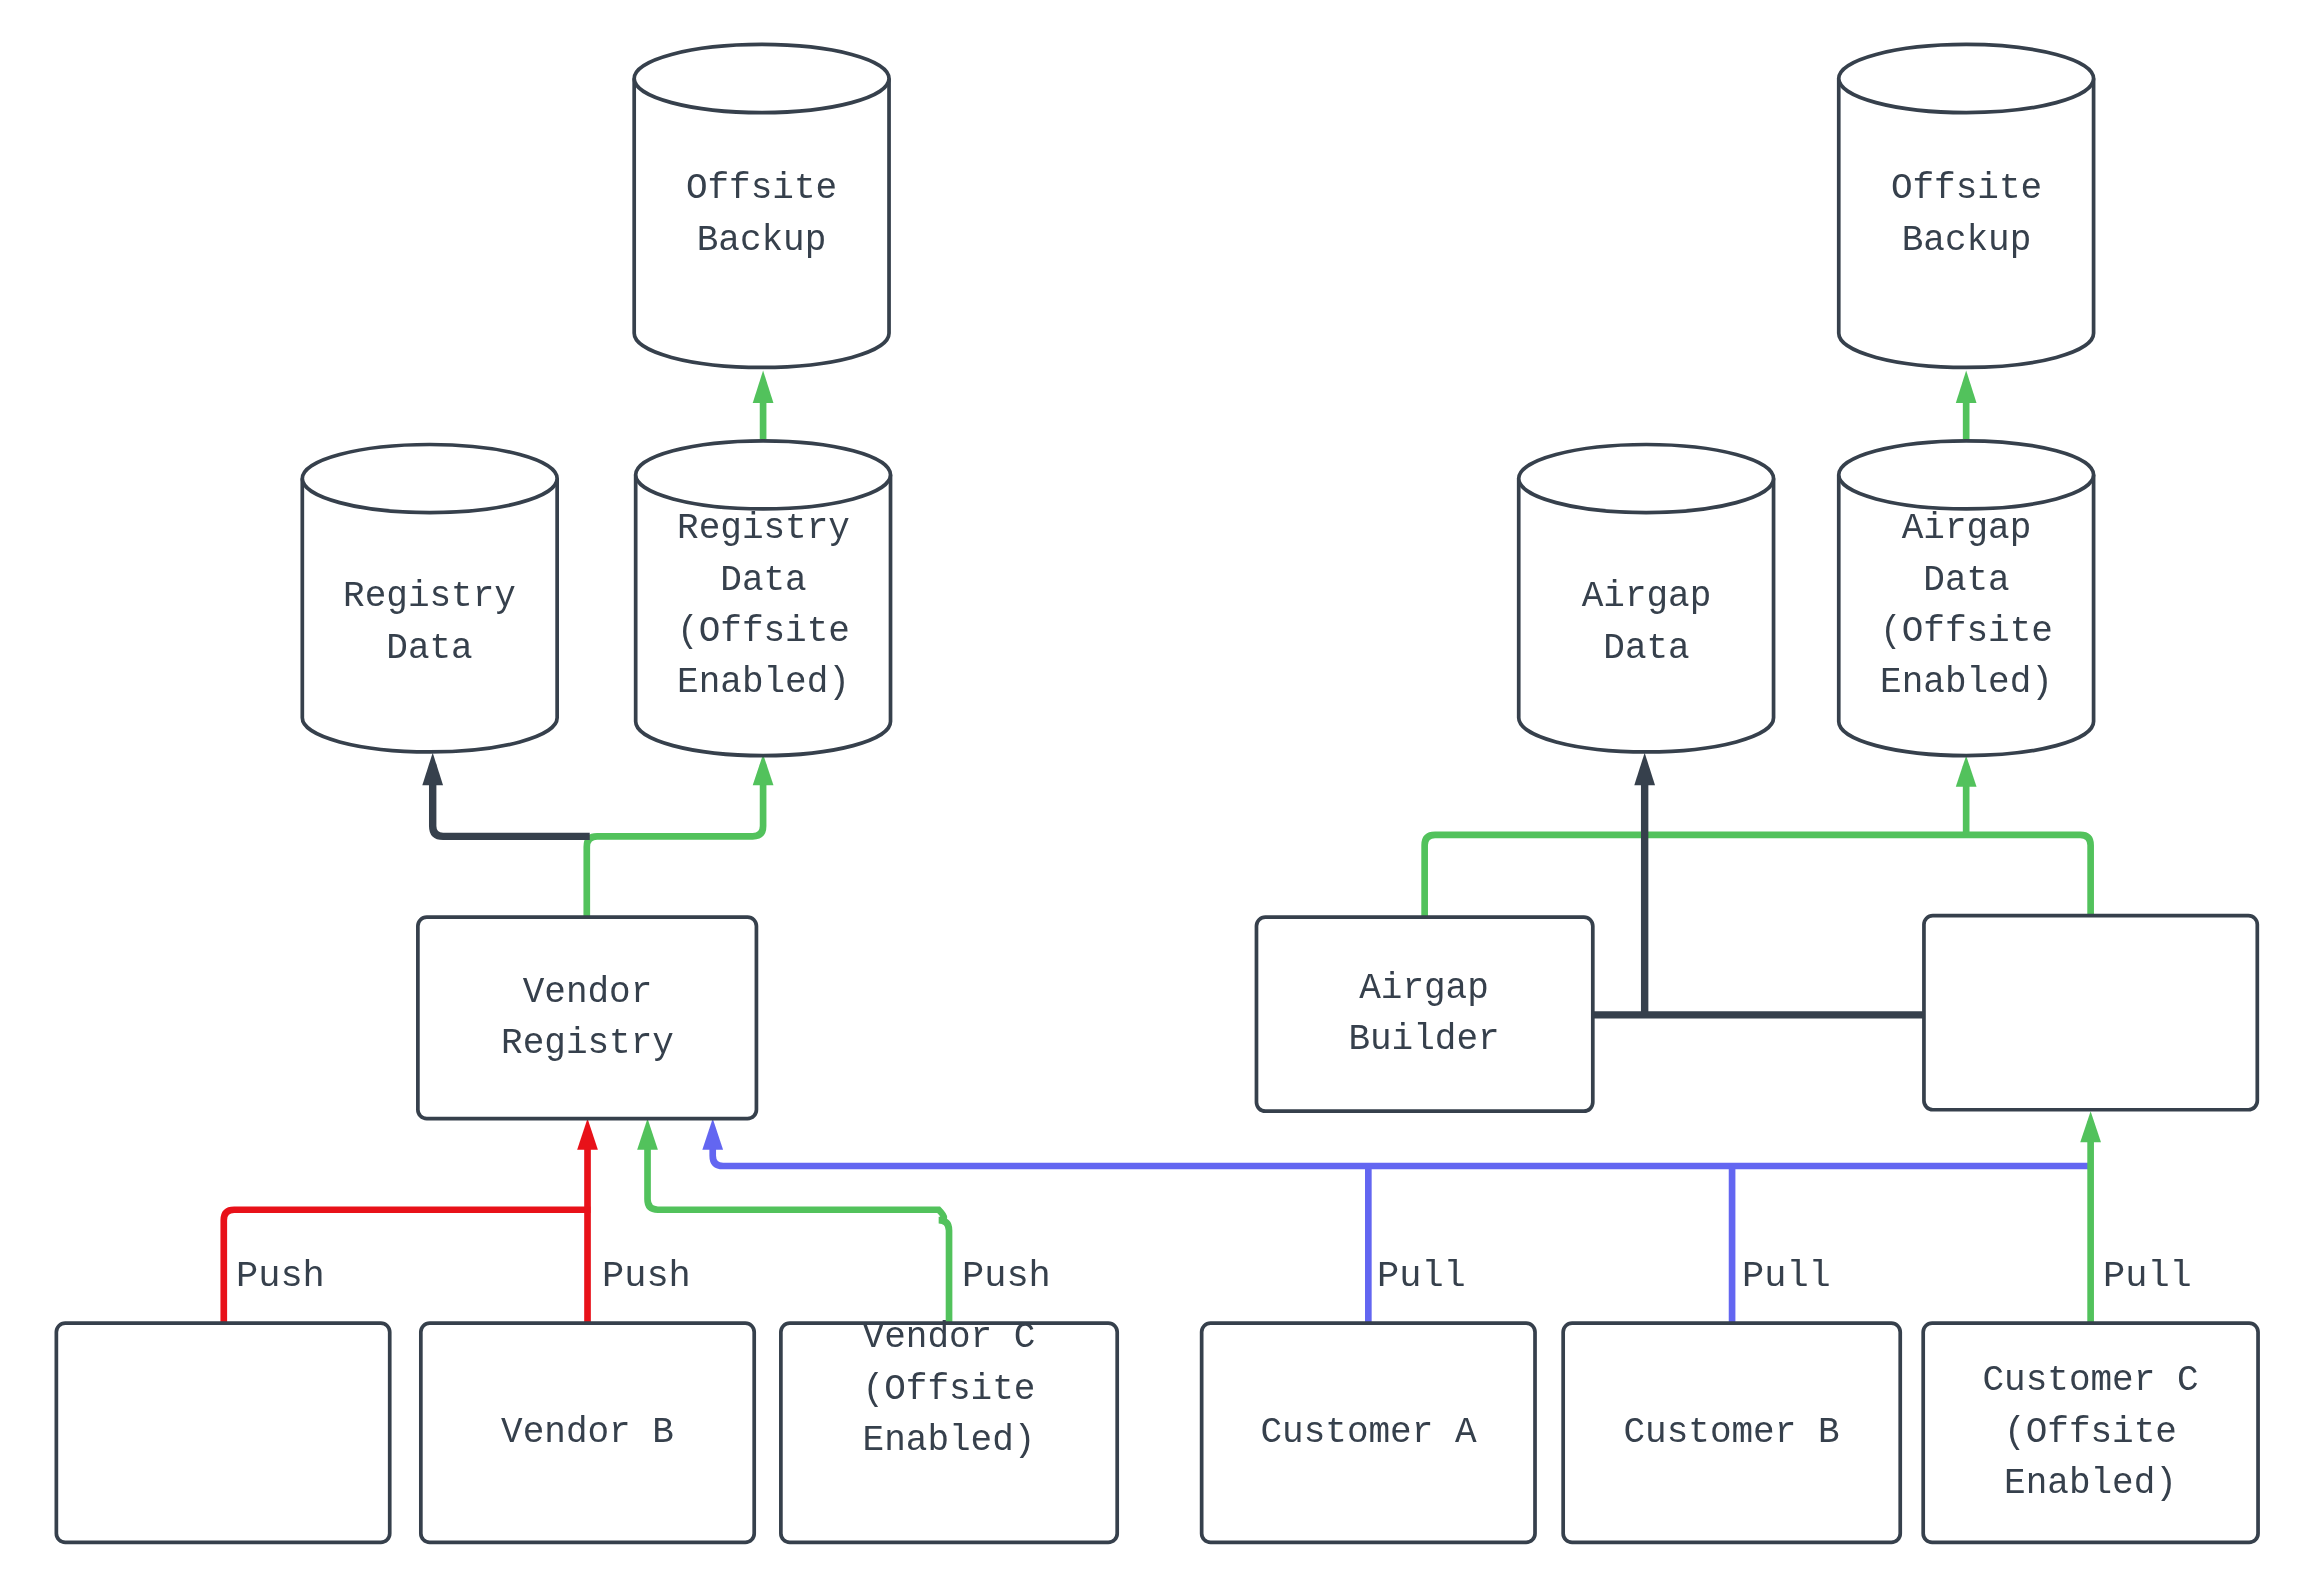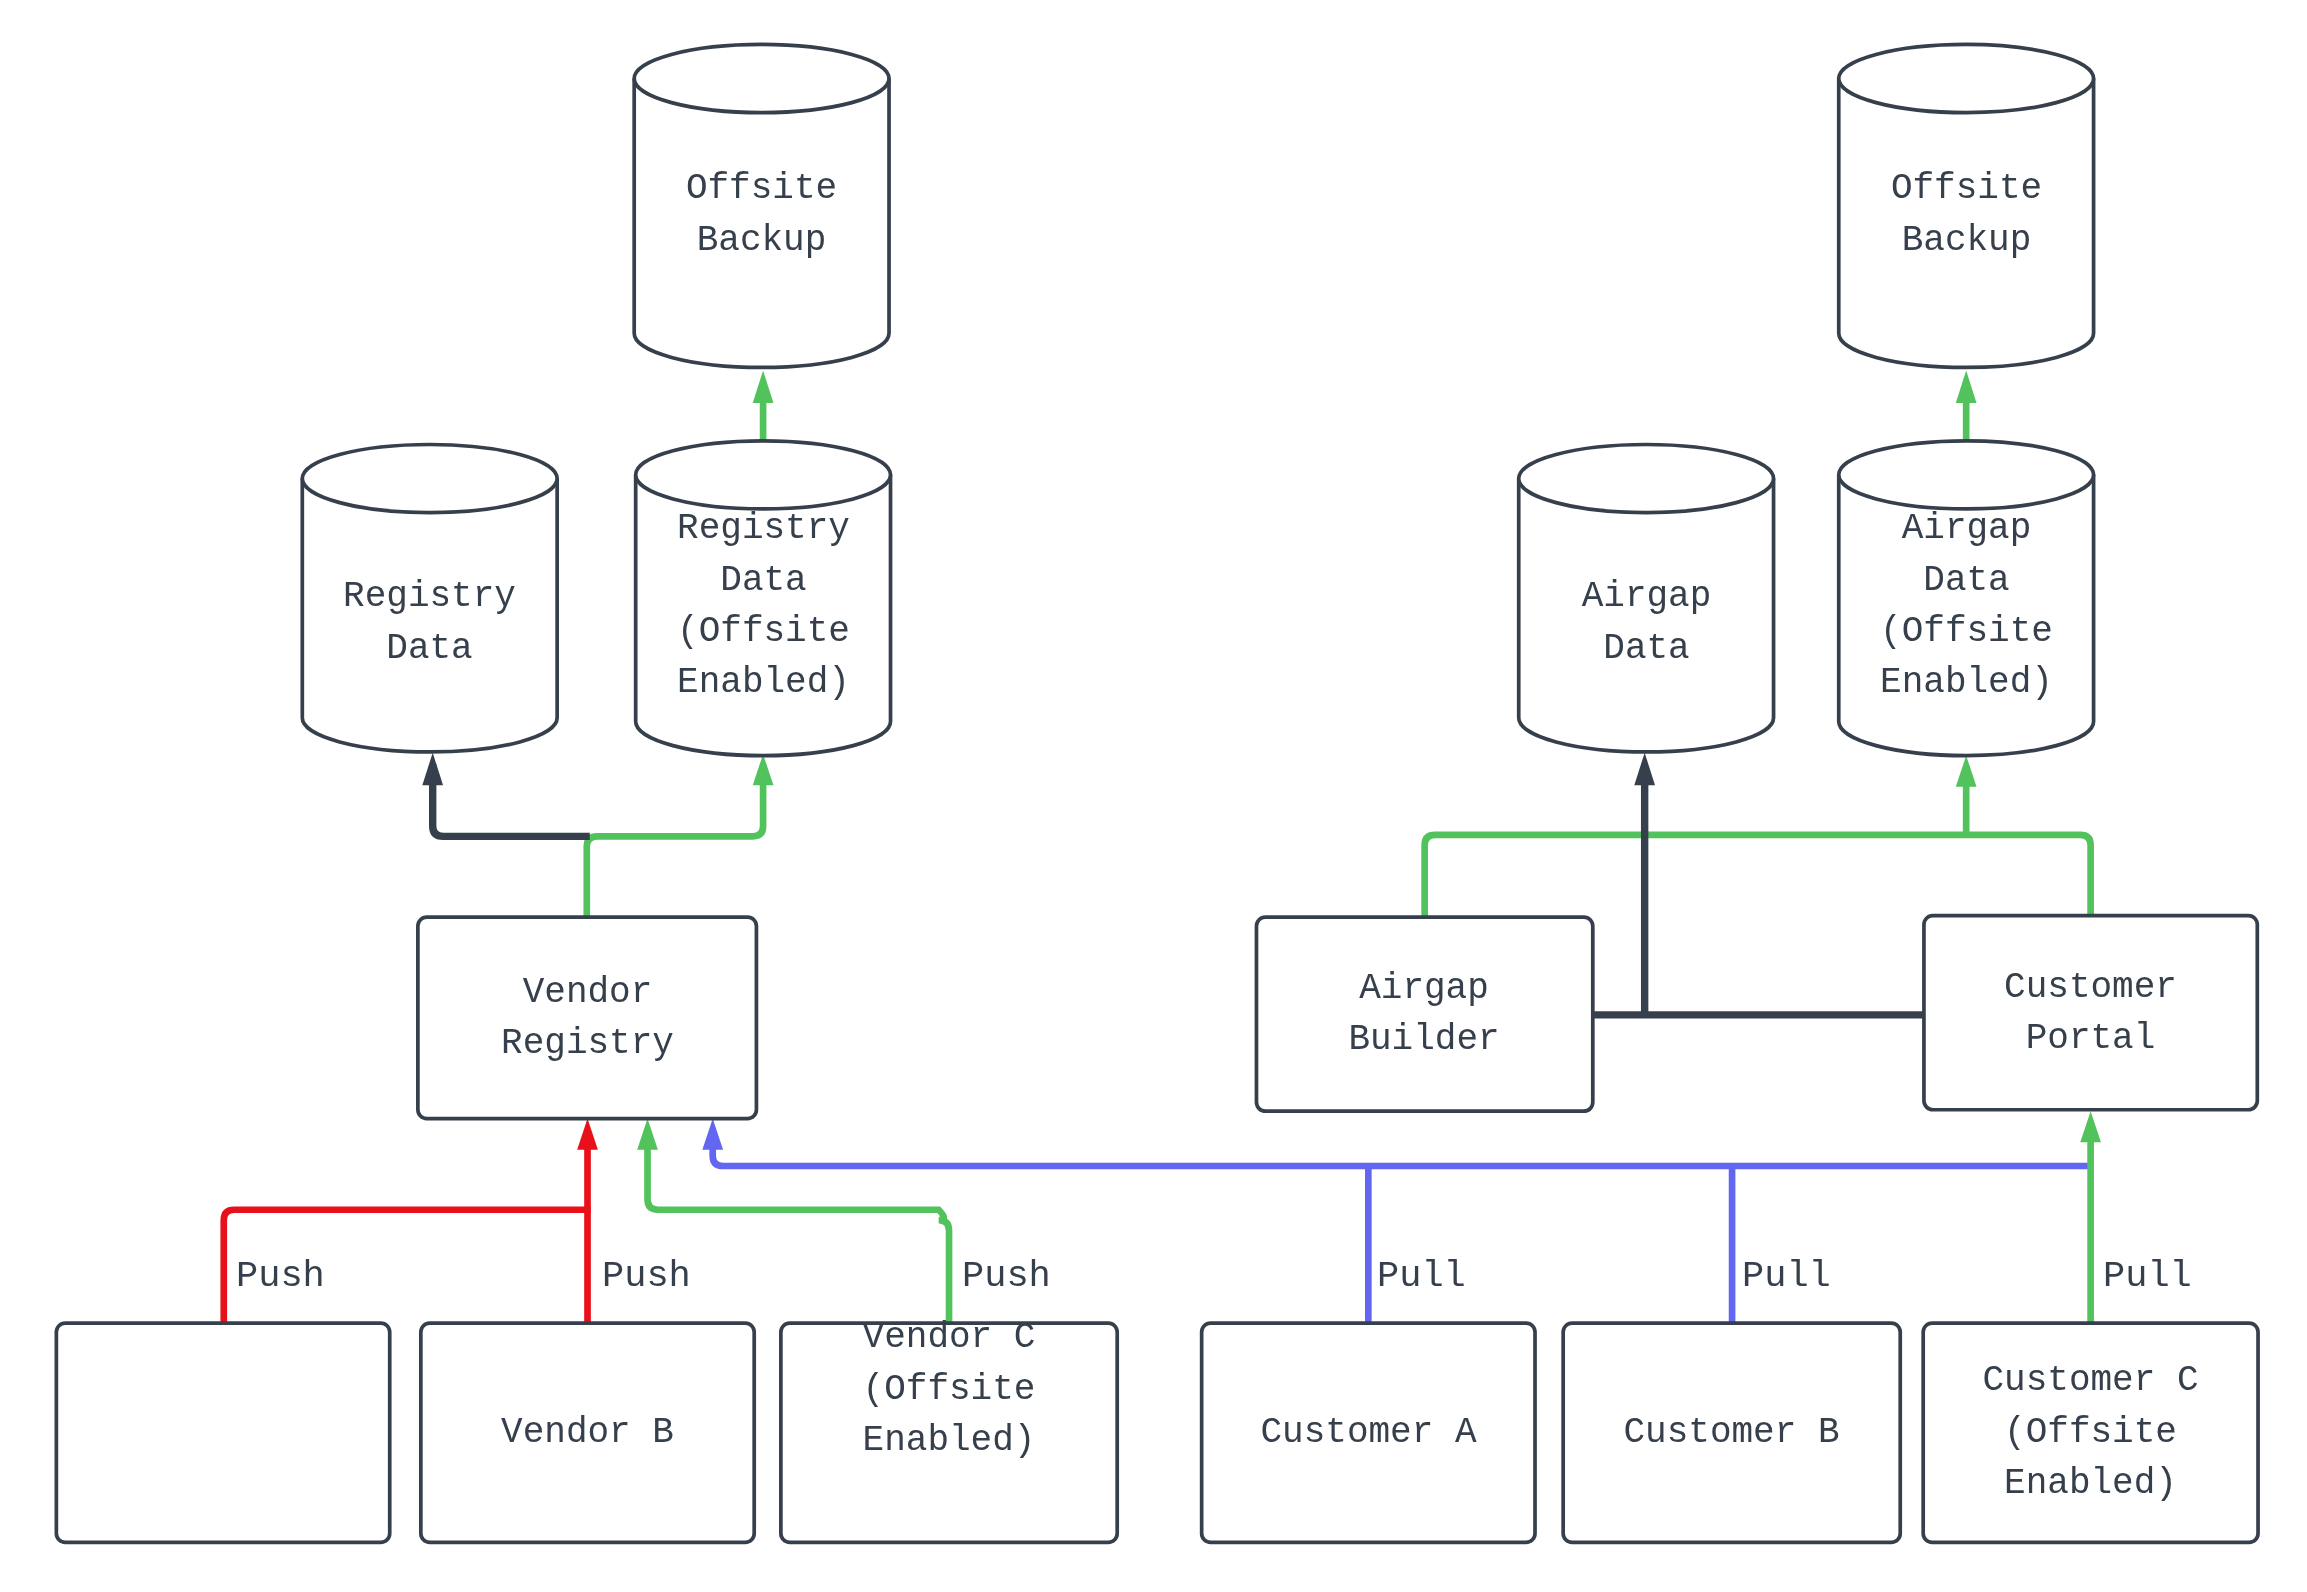--- a/index.html
+++ b/index.html
@@ -133,22 +133,20 @@
 Data
 (Offsite
 Enabled)</div>
   <div class="label" style="left:1839px; top:111px; width:255px; height:207px;">Offsite
 Backup</div>
 
   <div class="label" style="left:418px; top:917px; width:339px; height:202px;">Vendor
 Registry</div>
   <div class="label" style="left:1256px; top:917px; width:336px; height:194px;">Airgap
 Builder</div>
-  <div class="label" style="left:1924px; top:916px; width:333px; height:194px;">Customer
-Portal</div>
 
   <div class="label" style="left:421px; top:1323px; width:333px; height:219px;">Vendor B</div>
   <div class="label" style="left:781px; top:1280px; width:336px; height:219px;">Vendor C
 (Offsite
 Enabled)</div>
   <div class="label" style="left:1202px; top:1323px; width:333px; height:219px;">Customer A</div>
   <div class="label" style="left:1563px; top:1323px; width:337px; height:219px;">Customer B</div>
   <div class="label" style="left:1923px; top:1323px; width:335px; height:219px;">Customer C
 (Offsite
 Enabled)</div>

